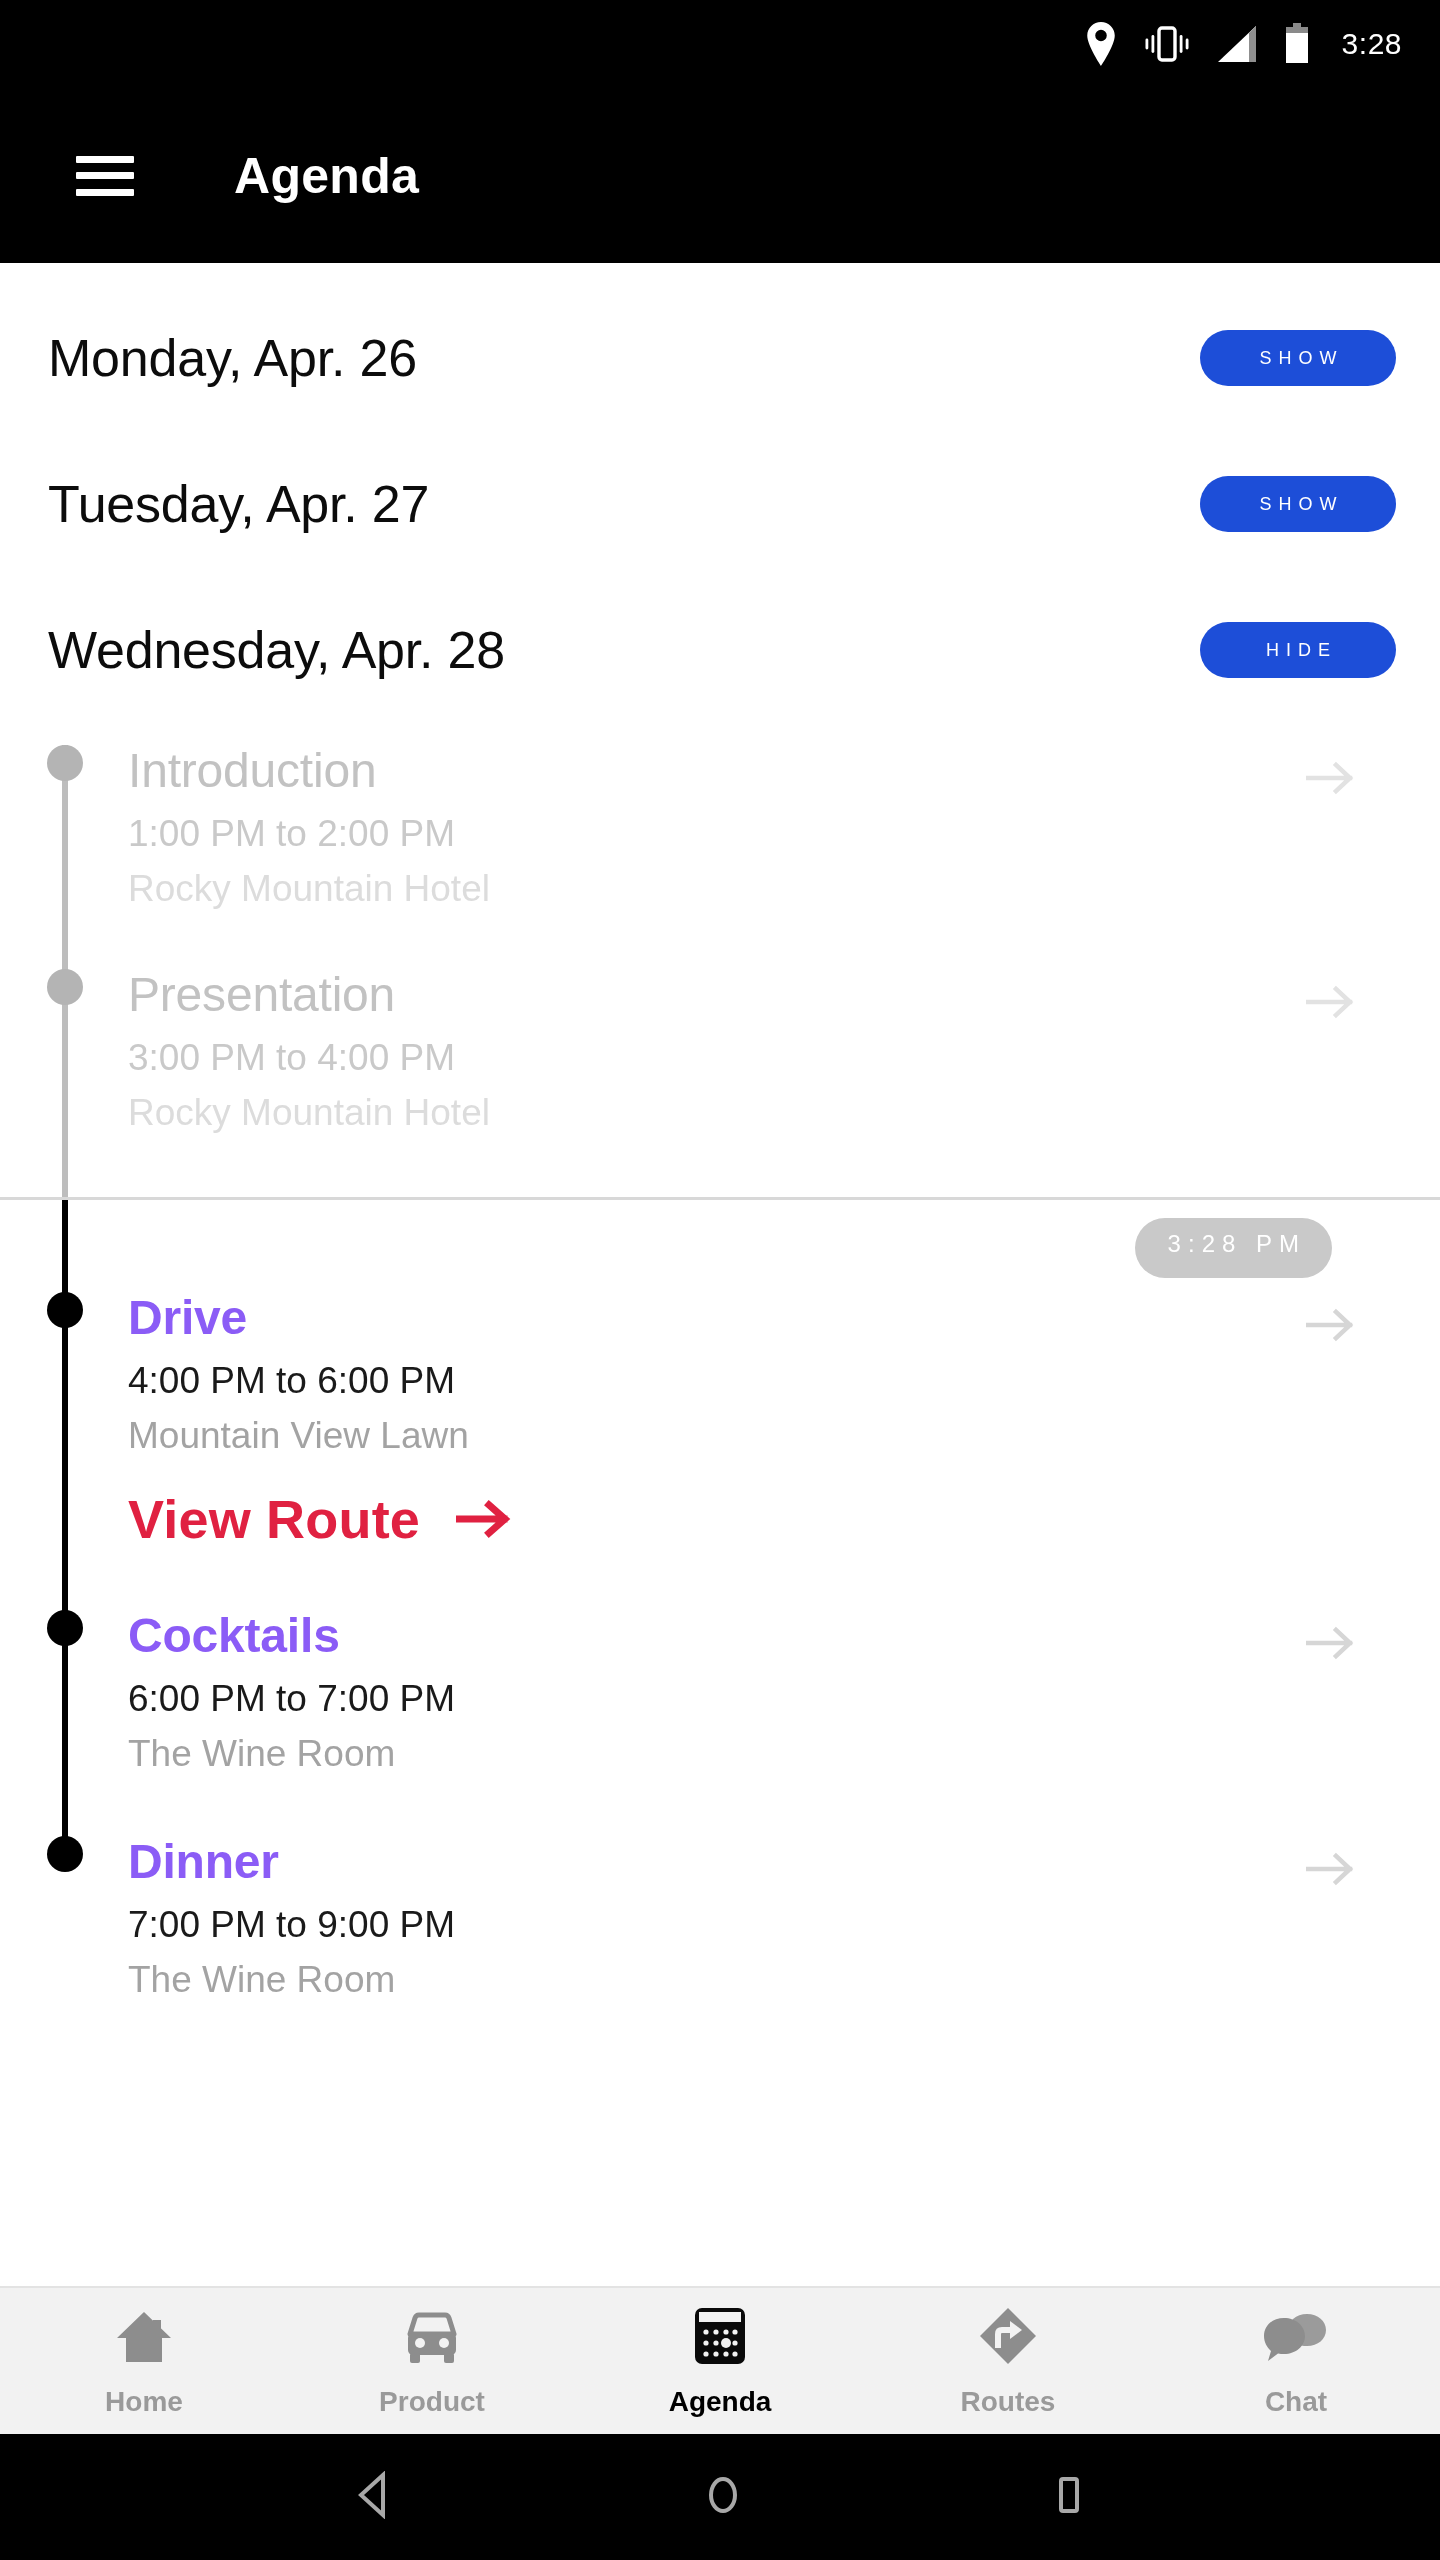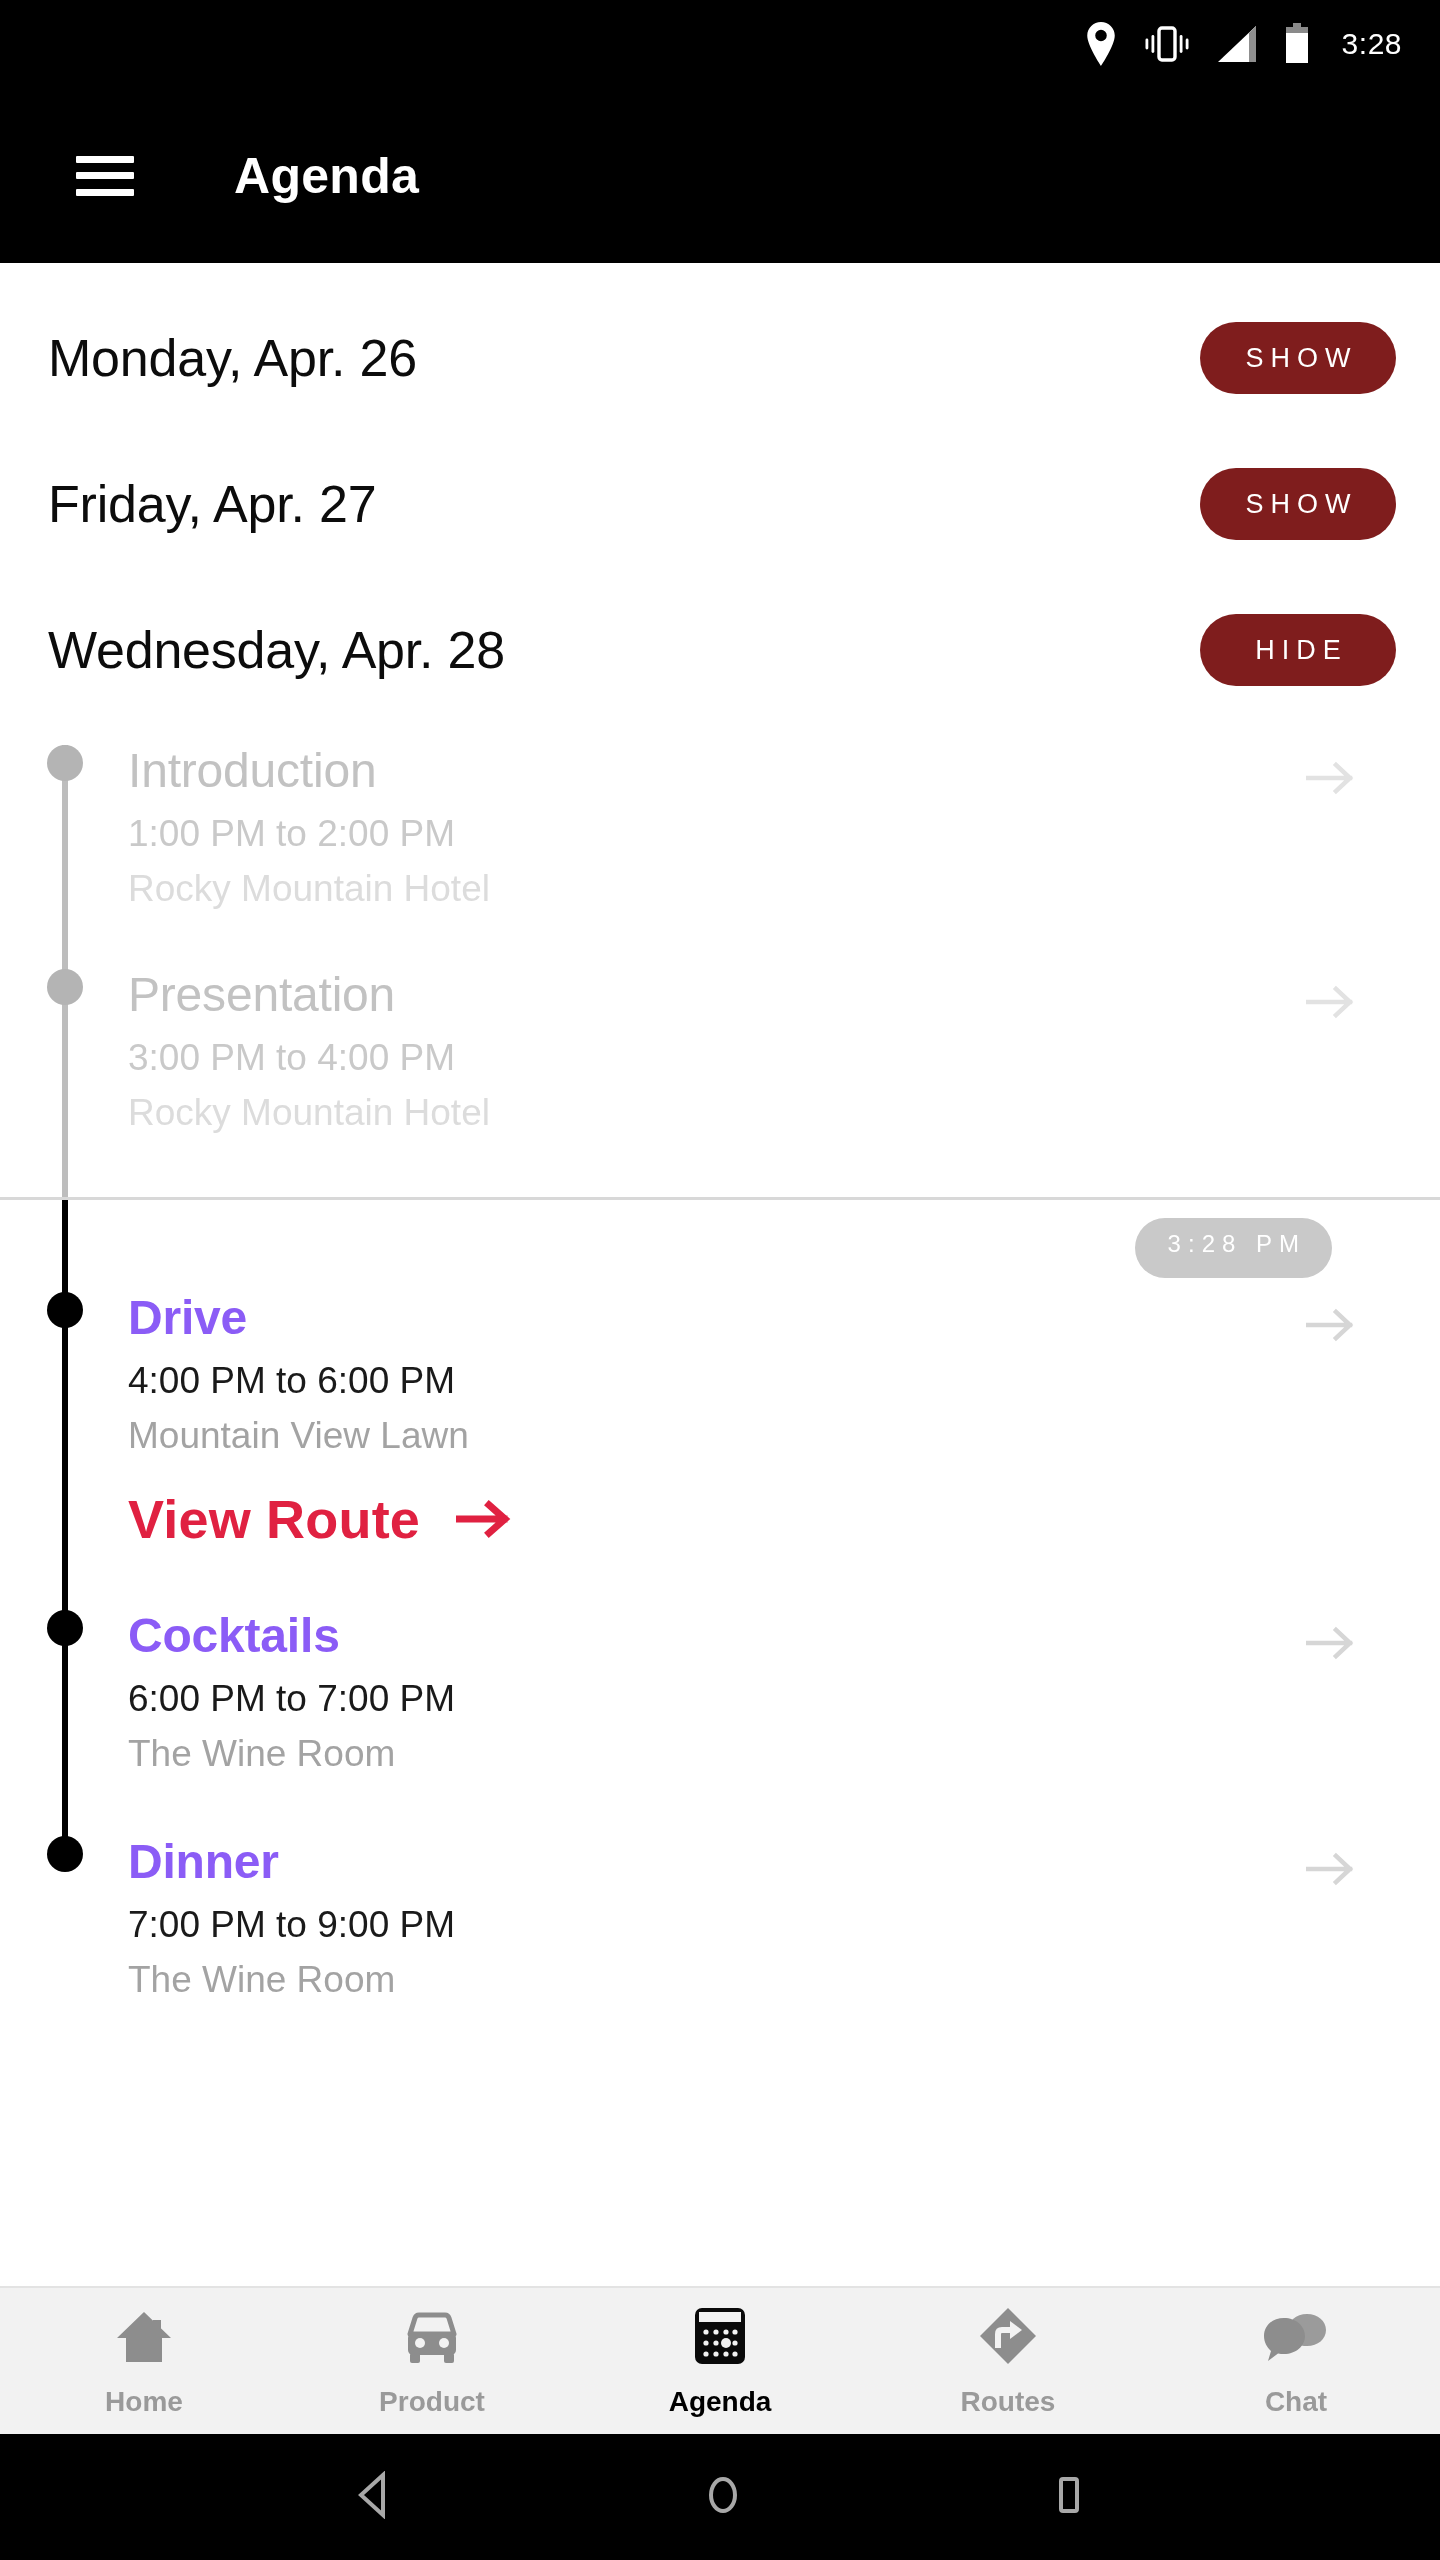--- a/index.html
+++ b/index.html
@@ -33,23 +33,23 @@
   .content { flex:1 1 auto; background:#fff; position:relative; overflow:hidden; }
 
   
   .day-row {
     display:flex; align-items:center; justify-content:space-between;
     padding:0 44px 0 48px;
     height:146px;
   }
   .day-label { font-size:52px; color:#0c0c0c; letter-spacing:-0.2px; }
   .pill {
-    background:#7f1d1d; color:#fff; border:none;
-    border-radius:44px; font-size:27px; letter-spacing:7px;
-    padding:0 8px 0 15px; height:72px; min-width:196px;
+    background:#1d4ed8; color:#fff; border:none;
+    border-radius:44px; font-size:18px; letter-spacing:7px;
+    padding:0 8px 0 15px; height:56px; min-width:196px;
     display:flex; align-items:center; justify-content:center;
     font-family:"Liberation Sans", sans-serif; cursor:pointer;
   }
   .pill.hide { min-width:196px; }
 
   
   .tl-section { position:relative; }
   .tl-section.past { opacity:1; }
 
   .divider { height:3px; background:#d8d8d8; width:100%; }
@@ -174,21 +174,21 @@
   </div>
 
   <div class="content">
 
     <div class="day-row" style="margin-top:22px;">
       <div class="day-label">Monday, Apr. 26</div>
       <button class="pill">SHOW</button>
     </div>
 
     <div class="day-row">
-      <div class="day-label">Friday, Apr. 27</div>
+      <div class="day-label">Tuesday, Apr. 27</div>
       <button class="pill">SHOW</button>
     </div>
 
     <div class="day-row">
       <div class="day-label">Wednesday, Apr. 28</div>
       <button class="pill hide">HIDE</button>
     </div>
 
     <div class="tl-section past" style="padding-top:22px;">
 

